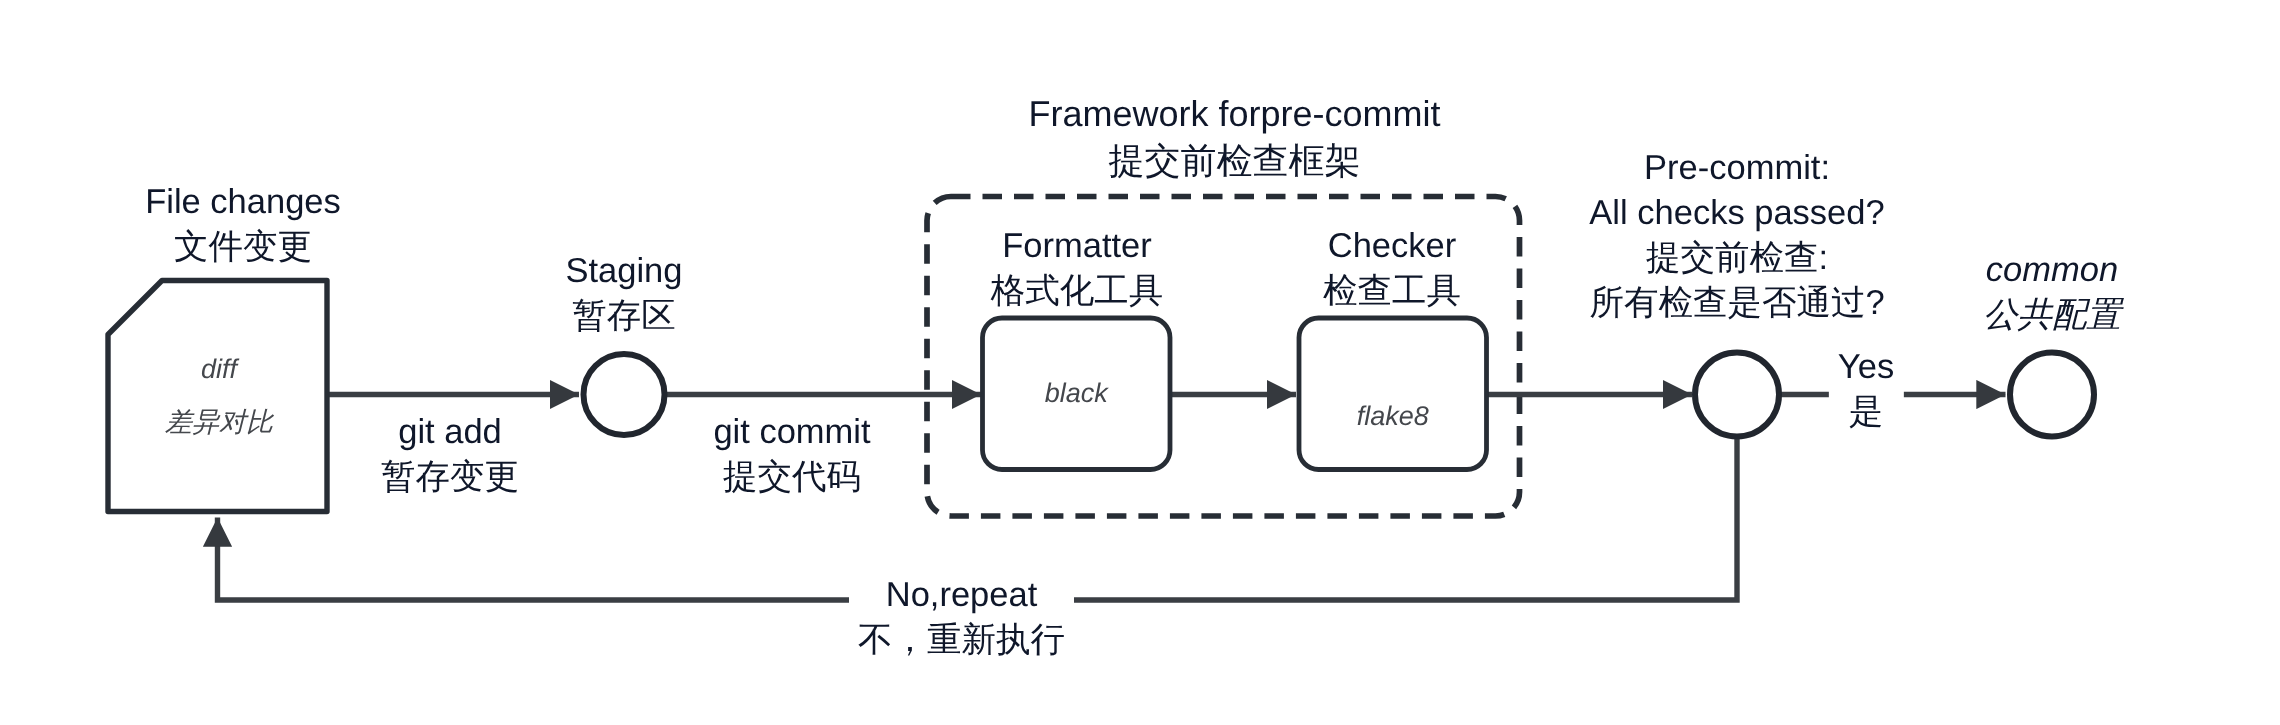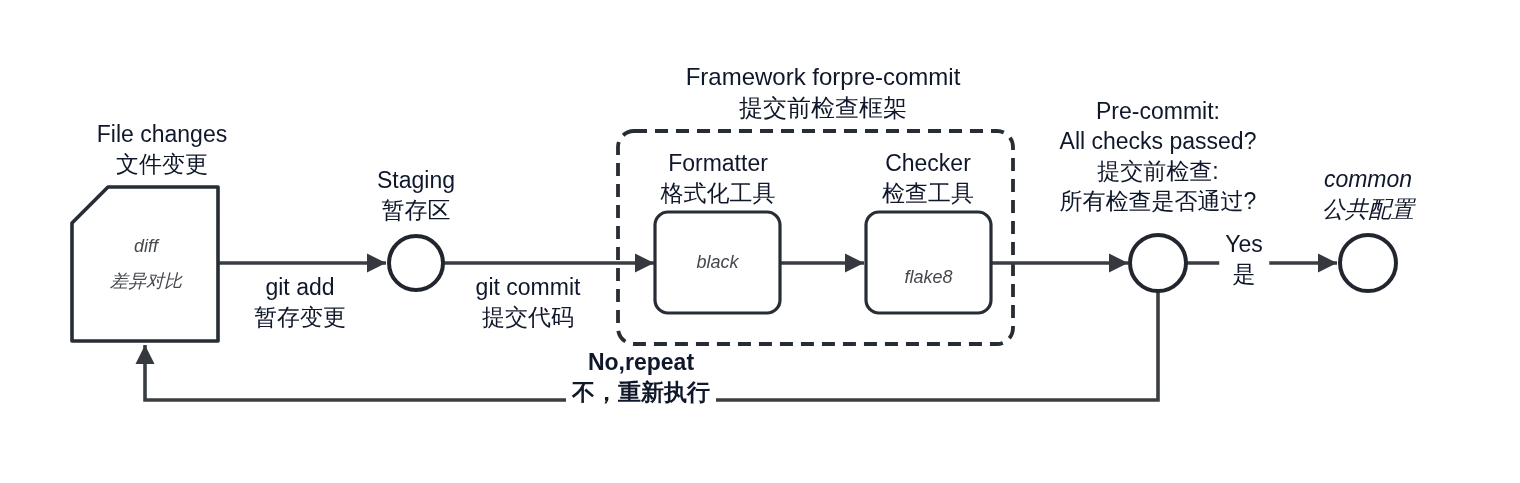--- a/index.html
+++ b/index.html
@@ -129,18 +129,18 @@
   <div class="label" style="left:528px;top:272px;">
     <span>git commit</span>
     <span>提交代码</span>
   </div>
 
   <div class="label bg" style="left:1244px;top:228px;">
     <span>Yes</span>
     <span>是</span>
   </div>
 
-  <div class="label bg" style="left:641px;top:346px;font-weight:bold;">
+  <div class="label bg" style="left:641px;top:380px;">
     <span>No,repeat</span>
     <span>不，重新执行</span>
   </div>
 
 </div>
 
 </body></html>

